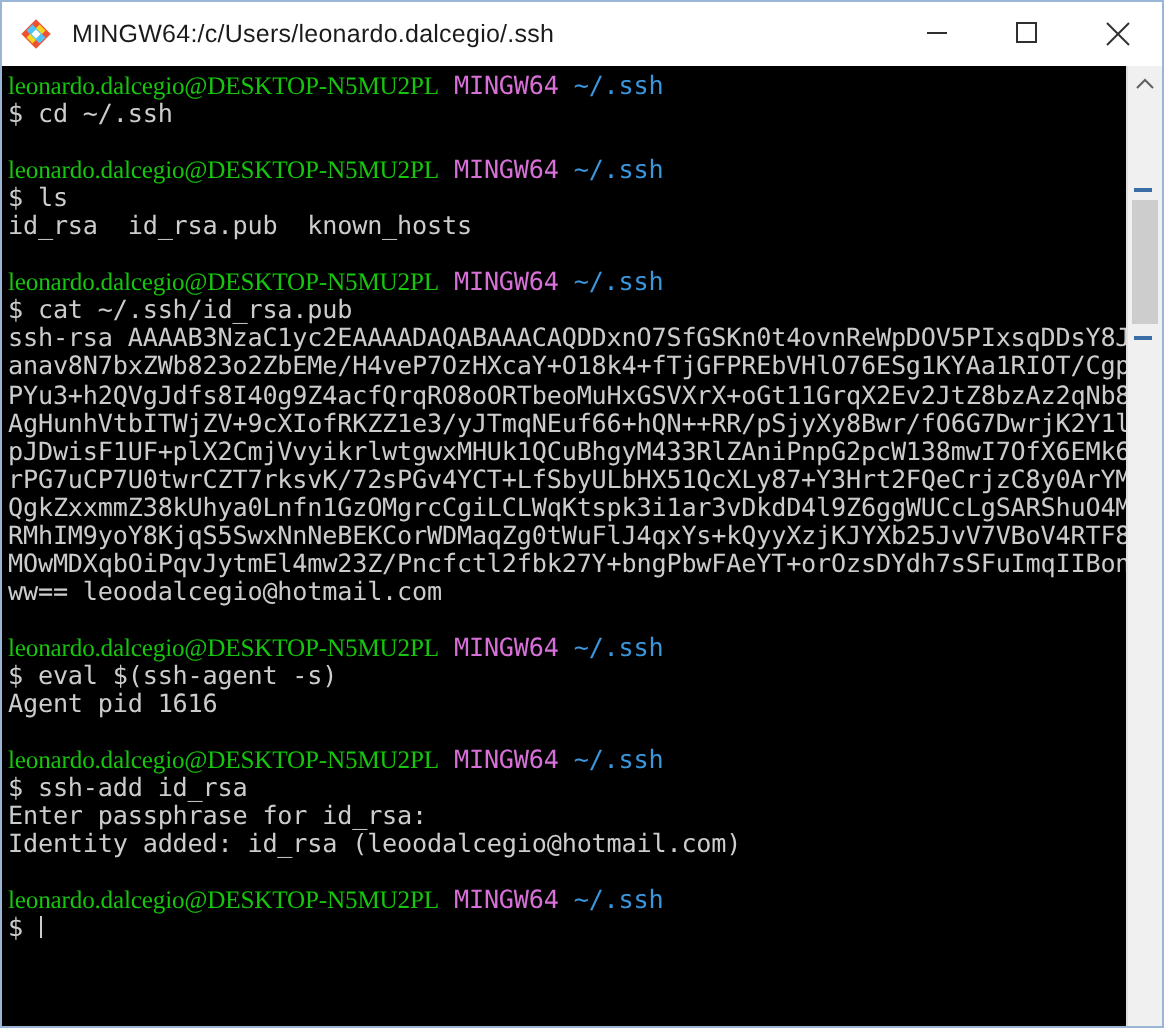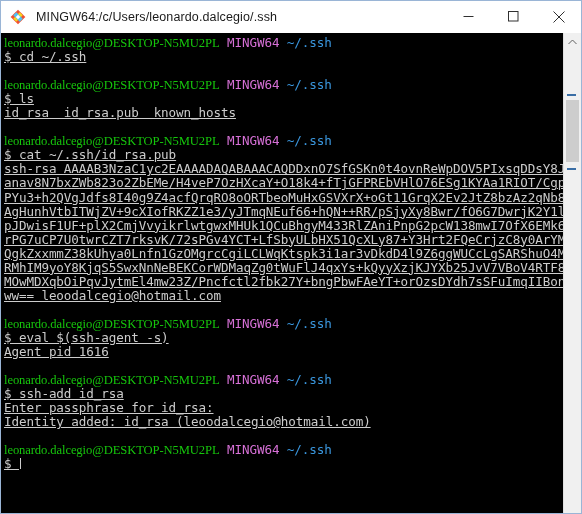--- a/index.html
+++ b/index.html
@@ -87,21 +87,21 @@
     line-height: 14.05px;
     letter-spacing: -0.1px;
     white-space: pre;
     color: #cccccc;
   }
   .line { height: 14.05px; white-space: pre; }
   .blank { height: 14.05px; }
   .c-green  { color: #16c60c; font-family: Liberation Serif, serif; }
   .c-purple { color: #d670d6; }
   .c-cyan   { color: #3a96dd; margin-top: 16px; }
-  .c-white  { color: #cccccc; text-decoration: underline; }
+  .c-white  { color: #cccccc; }
 
   .cursor {
     display: inline-block;
     width: 1px;
     height: 11px;
     background: #cccccc;
     vertical-align: -1px;
     margin-left: 1px;
   }
 

